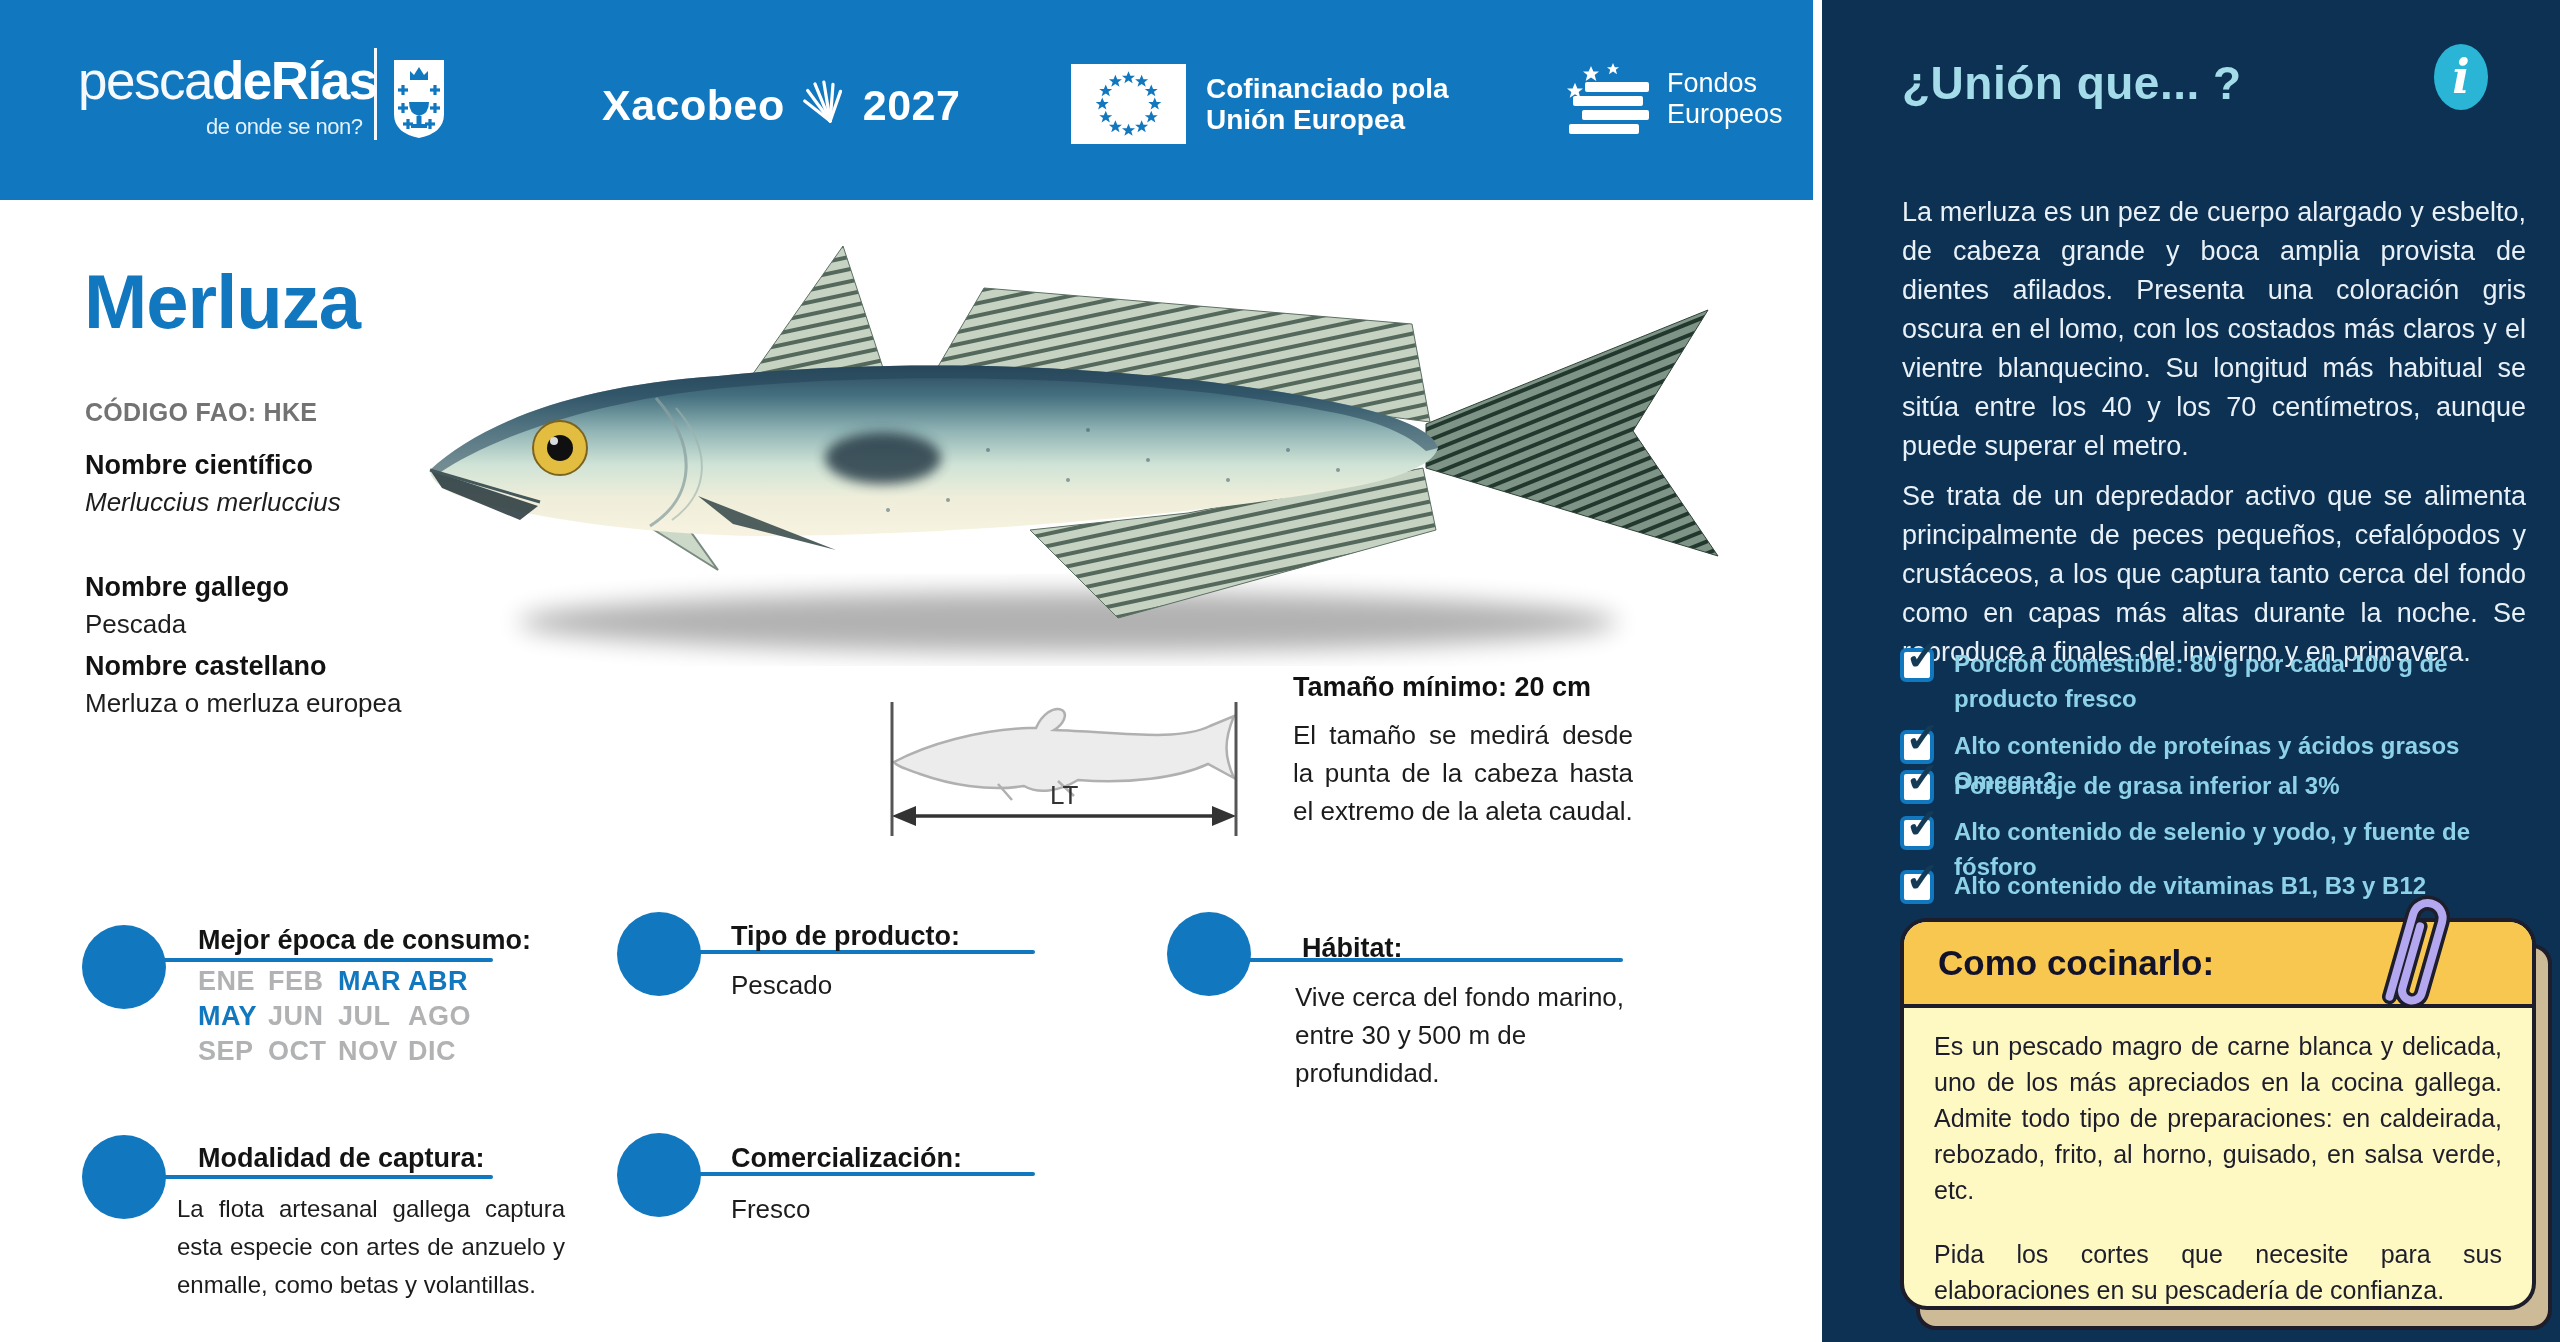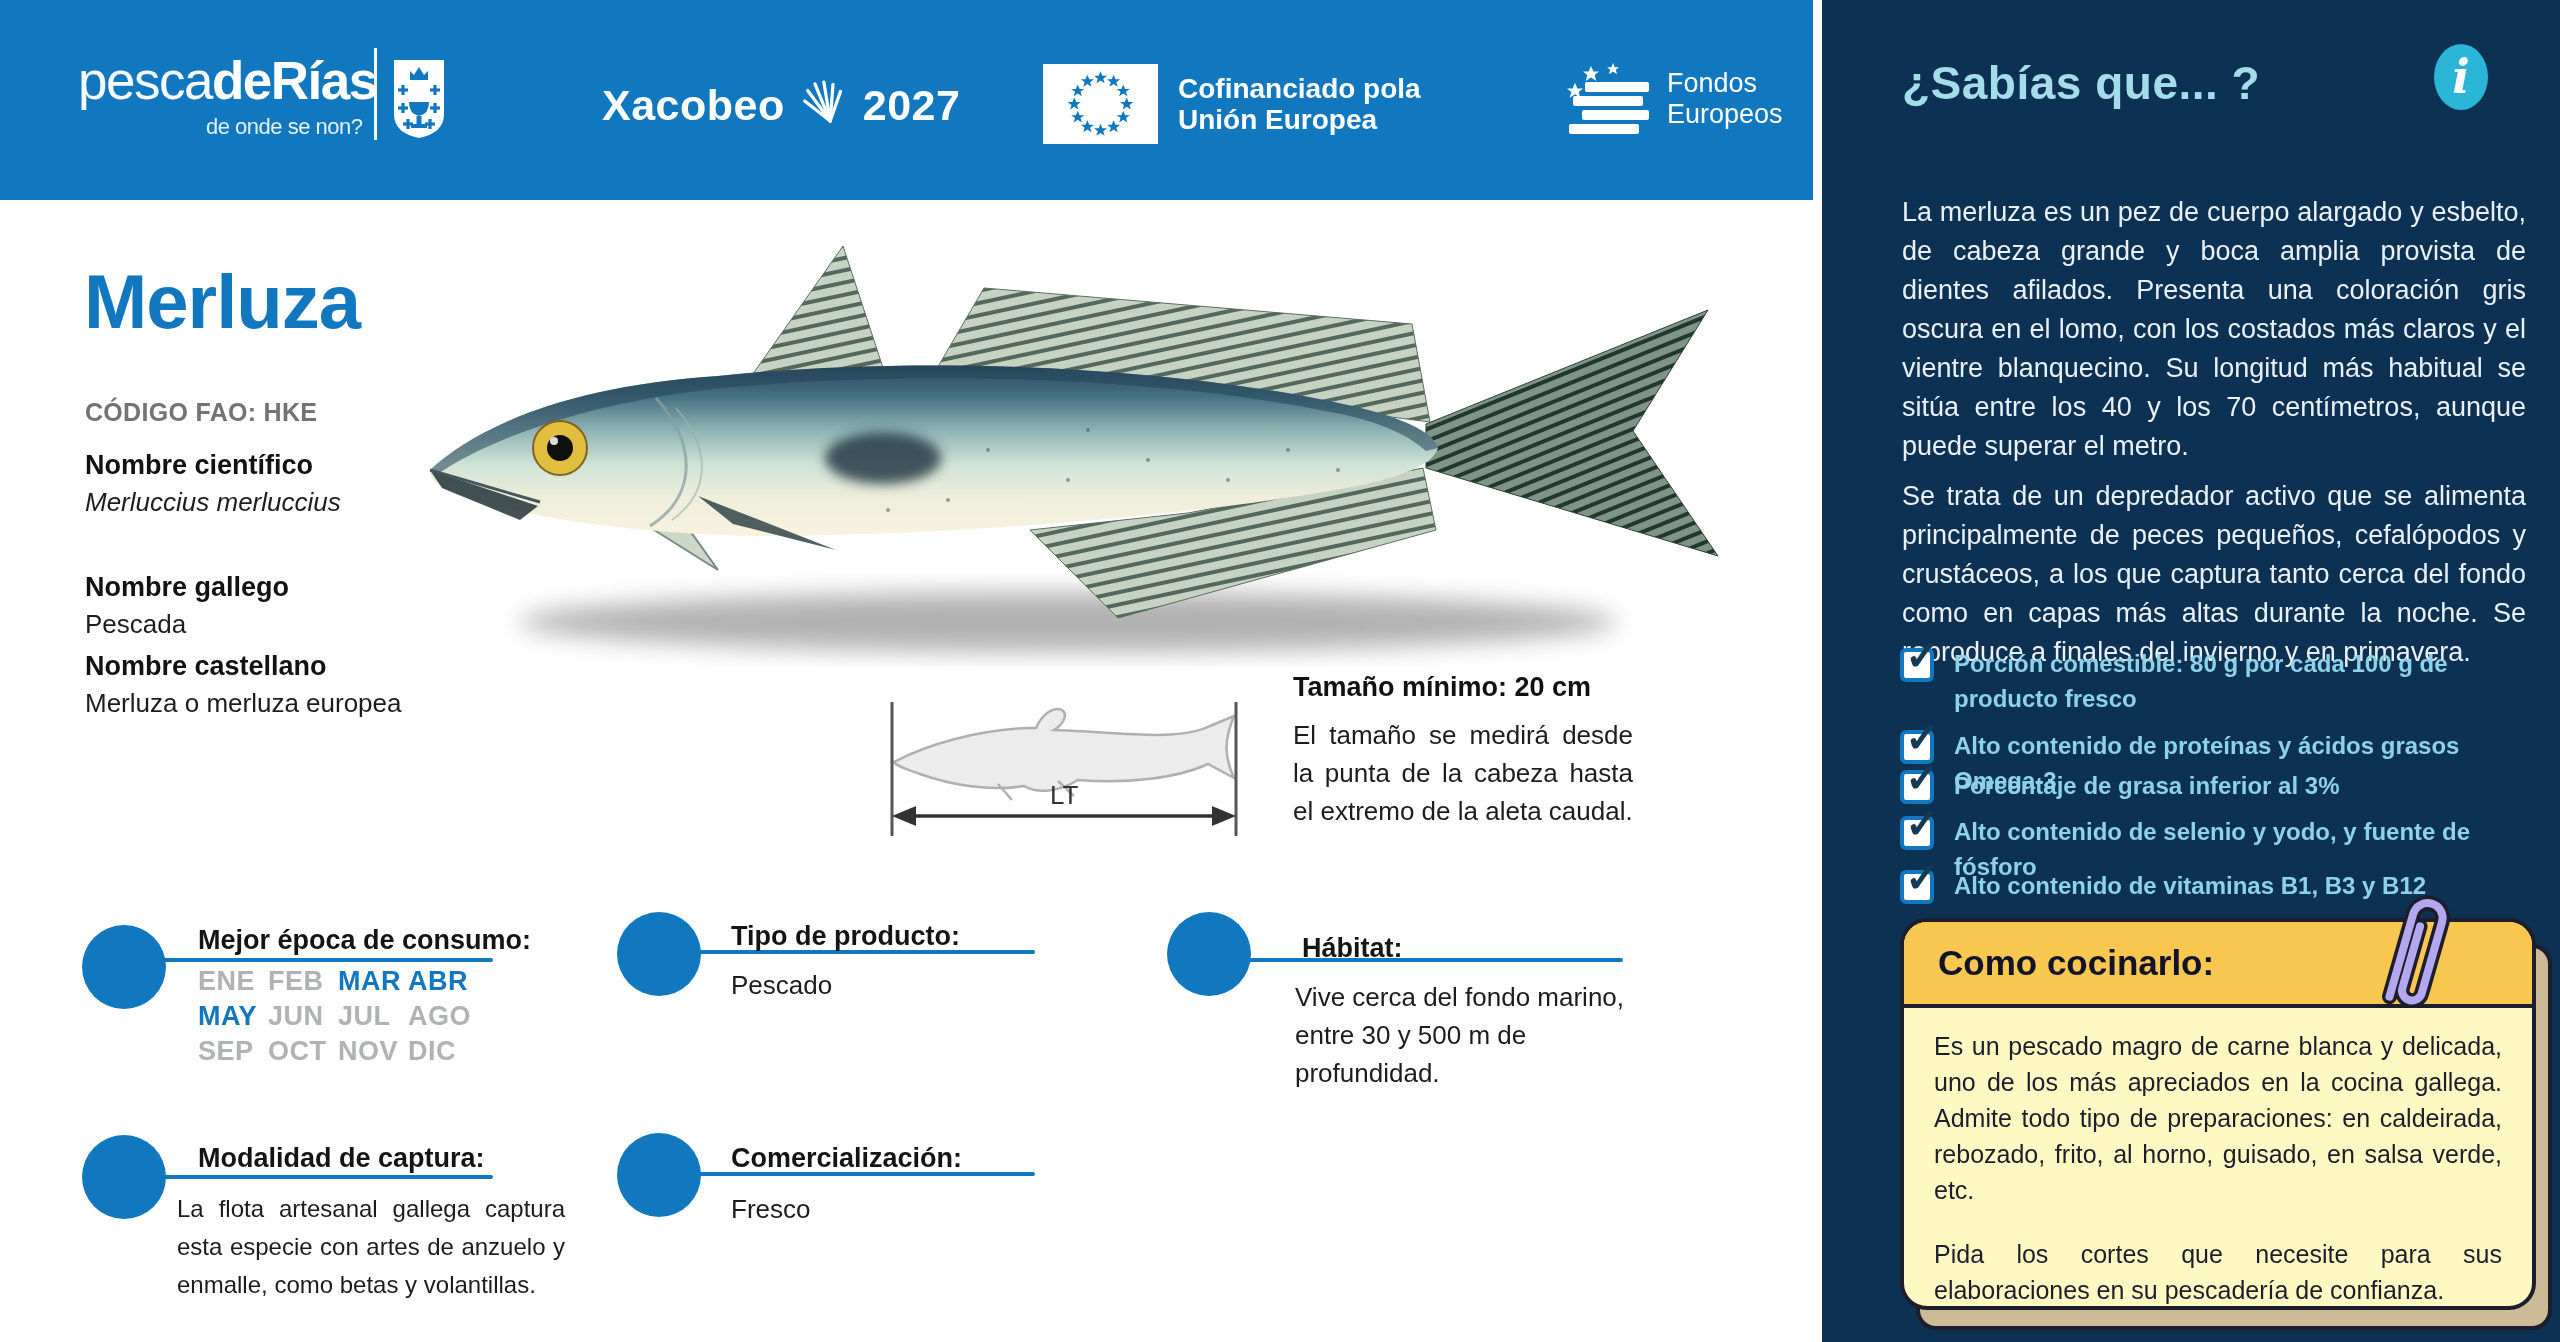--- a/index.html
+++ b/index.html
@@ -9,21 +9,21 @@
   
   .topbar{position:absolute;left:0;top:0;width:1813px;height:200px;background:#1177be;}
   .brand-name{position:absolute;left:78px;top:54px;font-size:53px;color:#fff;letter-spacing:-1.5px;line-height:1;}
   .brand-name .thin{font-weight:normal;opacity:.96;}
   .brand-name b{font-weight:bold;}
   .brand-tagline{position:absolute;left:206px;top:114px;font-size:22px;color:#e2f1fb;letter-spacing:-.5px;}
   .brand-sep{position:absolute;left:374px;top:48px;width:3px;height:92px;background:#fff;opacity:.95;}
   .xunta-shield{position:absolute;left:392px;top:58px;width:54px;height:82px;}
   .xacobeo{position:absolute;left:602px;top:78px;display:flex;align-items:center;gap:14px;
            color:#fff;font-size:43px;font-weight:bold;letter-spacing:.5px;line-height:1;}
-  .eu-cofi{position:absolute;left:1043px;top:64px;display:flex;align-items:center;gap:20px;}
+  .eu-cofi{position:absolute;left:1071px;top:64px;display:flex;align-items:center;gap:20px;}
   .eu-flag{width:115px;height:80px;background:#fff;display:block;}
   .eu-text{color:#fff;font-weight:bold;font-size:28px;line-height:31px;}
   .fondos{position:absolute;left:1555px;top:62px;display:flex;align-items:center;gap:16px;justify-content:center;}
   .fondos-text{color:#fff;font-size:27px;line-height:31px;font-weight:normal;}
   
   .page-title{position:absolute;left:84px;top:258px;margin:0;font-size:76px;font-weight:bold;
               color:#1177be;letter-spacing:-1px;}
   .fao{position:absolute;left:85px;top:398px;font-size:25px;font-weight:bold;color:#737373;letter-spacing:.3px;}
   .name-block{position:absolute;left:85px;width:360px;}
   .nb1{top:450px;} .nb2{top:572px;} .nb3{top:651px;}
@@ -295,21 +295,21 @@
 <div class="rule" style="left:685px;top:1172px;width:350px;"></div>
 <div class="sec-title" style="left:731px;top:1143px;">Comercialización:</div>
 <div class="sec-text" style="left:731px;top:1190px;font-size:26px;">Fresco</div>
 
 <div class="dot" style="left:1167px;top:912px;"></div>
 <div class="rule" style="left:1235px;top:958px;width:388px;"></div>
 <div class="sec-title" style="left:1302px;top:933px;">Hábitat:</div>
 <div class="sec-text" style="left:1295px;top:978px;width:335px;font-size:26px;">Vive cerca del fondo marino, entre 30 y 500 m de profundidad.</div>
 
 <aside class="sidebar">
-  <div class="sb-title">¿Sabías que... ?</div>
+  <div class="sb-title">¿Unión que... ?</div>
   <div class="info-icon">i</div>
 
   <p class="sb-p sb-p1">La merluza es un pez de cuerpo alargado y esbelto, de cabeza grande y boca amplia provista de dientes afilados. Presenta una coloración gris oscura en el lomo, con los costados más claros y el vientre blanquecino. Su longitud más habitual se sitúa entre los 40 y los 70 centímetros, aunque puede superar el metro.</p>
   <p class="sb-p sb-p2">Se trata de un depredador activo que se alimenta principalmente de peces pequeños, cefalópodos y crustáceos, a los que captura tanto cerca del fondo como en capas más altas durante la noche. Se reproduce a finales del invierno y en primavera.</p>
 
   <div class="fact f1">
     <span class="check"></span>
     <span>Porción comestible: 80 g por cada 100 g de producto fresco</span>
   </div>
   <div class="fact f2">

